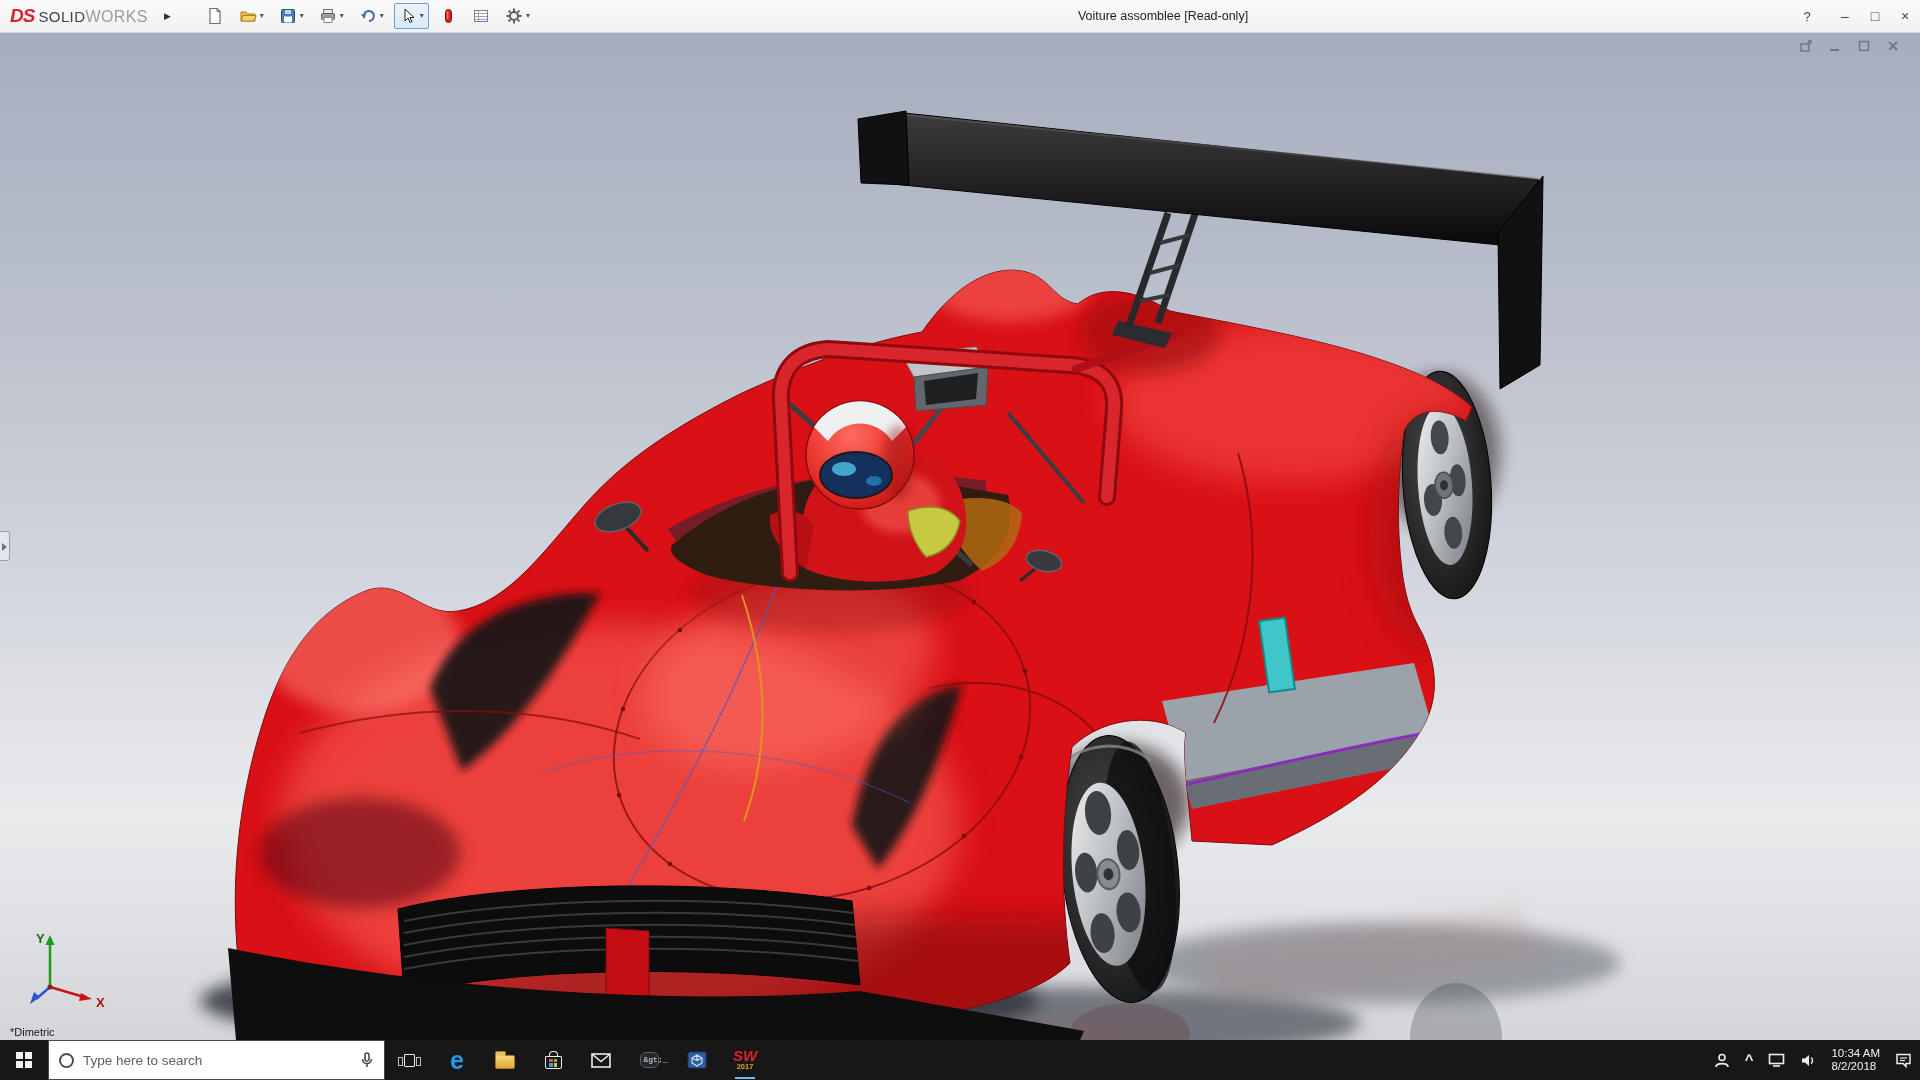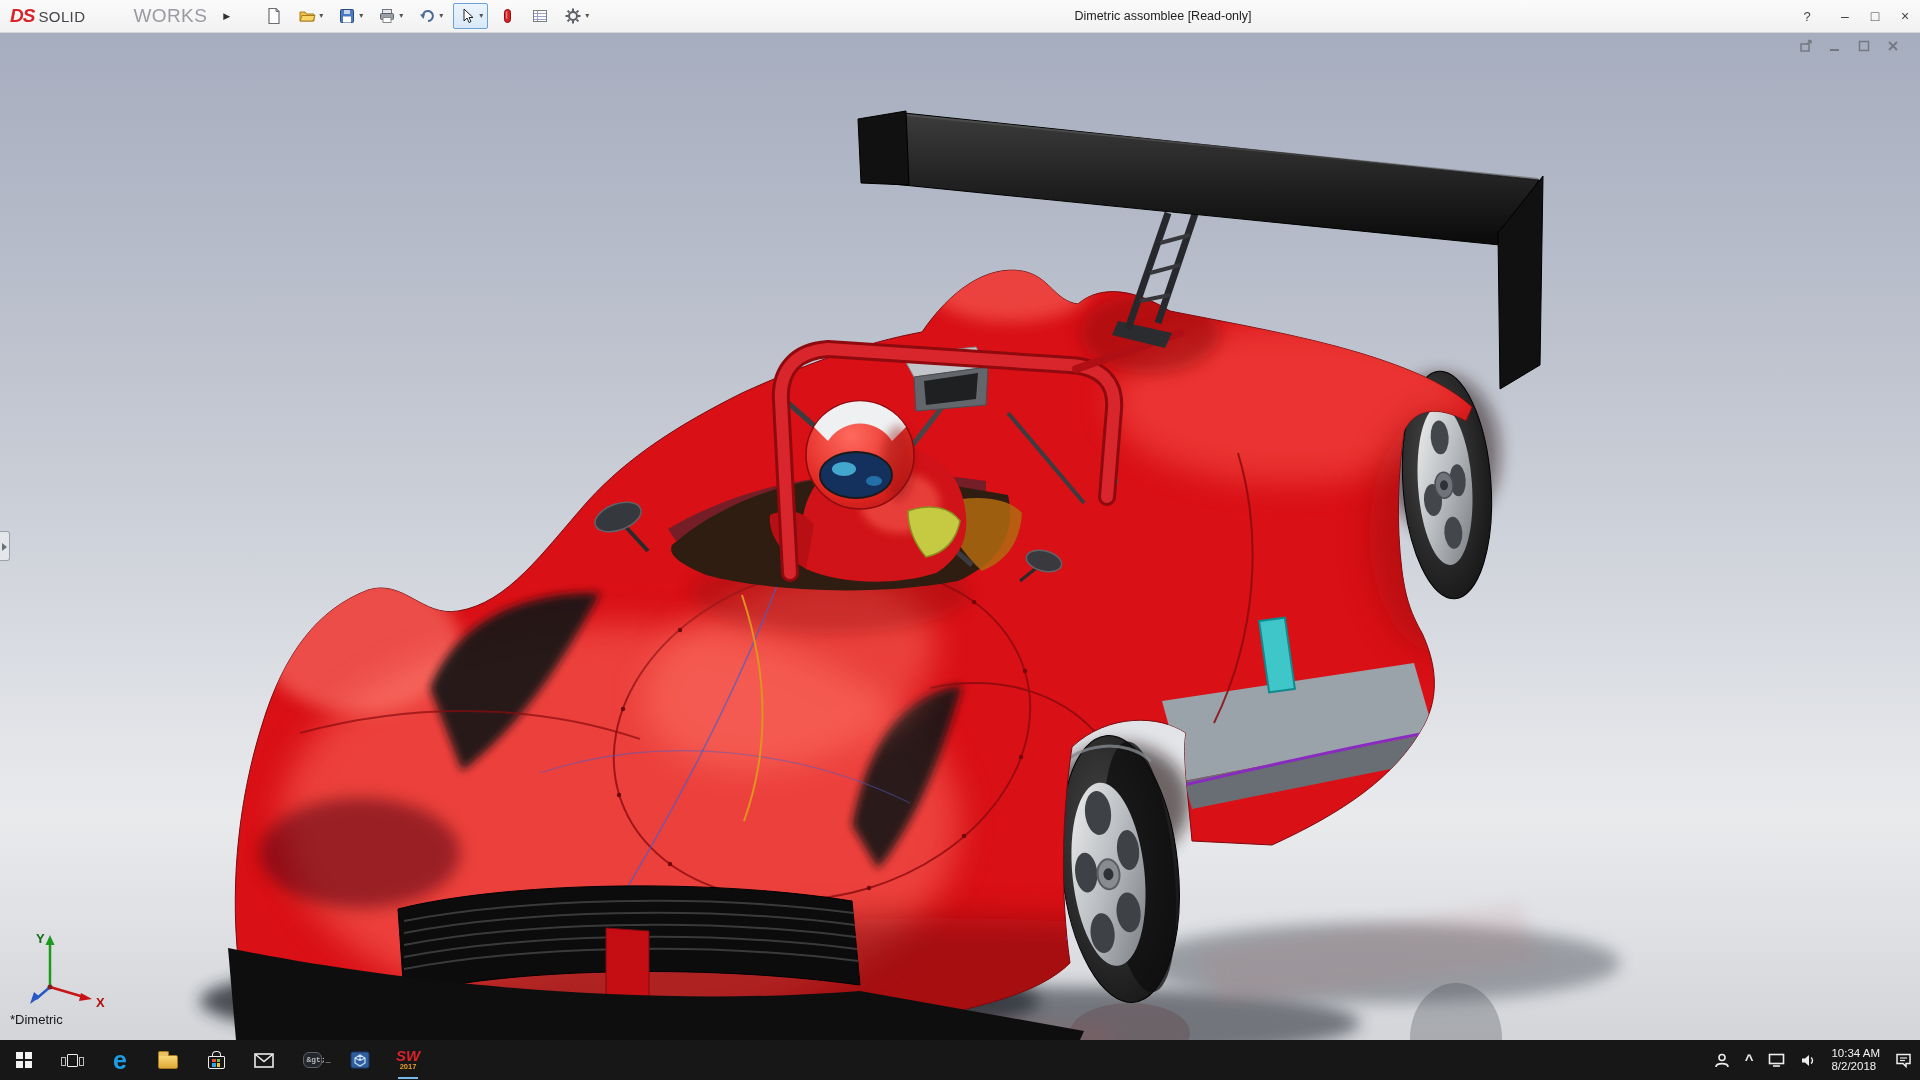--- a/index.html
+++ b/index.html
@@ -7,21 +7,21 @@
               font-family:"Liberation Sans", sans-serif; }
   #screen { position:absolute; top:0; left:0; width:1920px; height:912px; }
 
   
   .titlebar { position:absolute; top:0; left:0; width:1920px; height:33px;
               background:linear-gradient(#fbfbfb,#f1f1f2); border-bottom:1px solid #d6d6d8;
               display:flex; align-items:center; }
   .logo { display:flex; align-items:baseline; padding-left:10px; }
   .ds-mark { color:#d8232a; font-weight:bold; font-style:italic; font-size:19px; letter-spacing:-1px; margin-right:4px; }
   .brand-solid { font-weight:normal; color:#44444a; font-size:15px; letter-spacing:.4px; }
-  .brand-works { color:#9a9aa2; font-size:19px; letter-spacing:.4px;margin-left:48px; }
+  .brand-works { color:#9a9aa2; font-size:16px; letter-spacing:.4px; }
   .menu-expand { margin-left:16px; font-size:9px; color:#303034; }
   .toolbar { display:flex; align-items:center; margin-left:30px; gap:5px; }
   .tool-btn { display:flex; align-items:center; gap:3px; padding:3px 4px; border:1px solid transparent; border-radius:2px; }
   .tool-btn.active { border:1px solid #6a9fd8; background:linear-gradient(#ecf4fc,#d8e9f8); }
   .caret { font-size:8px; color:#555; line-height:8px; }
   .ticon { display:block; }
   .doc-title { position:absolute; left:1163px; top:0; height:33px; line-height:33px;
                transform:translateX(-50%); font-size:12.5px; color:#222; white-space:nowrap; }
   .win-controls { position:absolute; right:0; top:0; height:33px; display:flex; align-items:center; }
   .win-btn { width:30px; text-align:center; color:#444; font-size:14px; line-height:33px; }
@@ -31,21 +31,21 @@
   .viewport { position:absolute; top:33px; left:0; width:1920px; height:1007px;
               background:linear-gradient(180deg,#a6adbe 0%,#b3b9c7 18%,#c3c8d2 38%,#d4d7de 56%,#e2e4e8 70%,#e9eaec 78%,#dddfe3 90%,#d3d5d9 100%); }
   .carsvg { position:absolute; top:0; left:0; width:1920px; height:1007px; }
   .doc-controls { position:absolute; top:6px; right:20px; display:flex; gap:15px; opacity:.85; }
   .flyout-handle { position:absolute; left:0; top:498px; width:10px; height:30px;
                    background:#e4e6e9; border:1px solid #9aa0aa; border-left:none; border-radius:0 3px 3px 0; }
   .flyout-handle i { position:absolute; left:2px; top:11px; width:0; height:0; border-style:solid;
                      border-width:4px 0 4px 5px; border-color:transparent transparent transparent #6a707a; display:block; }
   .triad { position:absolute; left:22px; top:888px; }
   .triad text { font-size:13px; font-weight:bold; }
-  .orientation { position:absolute; left:10px; bottom:13px; font-size:13px; color:#15161a; }
+  .orientation { position:absolute; left:10px; bottom:2px; font-size:11px; color:#15161a; }
 
   
   .taskbar { position:absolute; top:1040px; left:0; width:1920px; height:40px; background:#171717;
              display:flex; align-items:stretch; }
   .tb-btn { width:48px; display:flex; align-items:center; justify-content:center; position:relative; }
   .win-logo { width:16px; height:16px; display:grid; grid-template-columns:1fr 1fr; grid-template-rows:1fr 1fr; gap:2px; }
   .win-logo b { background:#f2f2f2; }
   .search-box { width:337px; background:#ffffff; border:1px solid #4a4a4a; display:flex; align-items:center;
                 gap:9px; padding:0 10px; }
   .cortana-ring { width:15px; height:15px; border:2px solid #494f55; border-radius:50%; flex:none; }
@@ -159,21 +159,21 @@
             <line x1="3.6" y1="3.6" x2="5.4" y2="5.4"></line>
               <line x1="12.6" y1="12.6" x2="14.4" y2="14.4"></line>
             <line x1="3.6" y1="14.4" x2="5.4" y2="12.6"></line>
               <line x1="12.6" y1="5.4" x2="14.4" y2="3.6"></line>
           </g>
         </svg>
         <span class="caret">▾</span>
       </div>
     </div>
 
-    <div class="doc-title">Dimetric assomblee [Read-only]</div>
+    <div class="doc-title">Voiture assomblee [Read-only]</div>
 
     <div class="win-controls">
       <div class="win-btn help">?</div>
       <div class="win-btn">–</div>
       <div class="win-btn">□</div>
       <div class="win-btn">×</div>
     </div>
   </div>
 
   <div class="viewport">
@@ -412,20 +412,29 @@
 
   <div class="taskbar">
     <div class="tb-btn">
       <span class="win-logo">
           <b></b>
           <b></b>
           <b></b>
           <b></b>
         </span>
     </div>
+    <div class="search-box">
+      <span class="cortana-ring"></span>
+      <input type="text" placeholder="Type here to search" style="">
+      <svg width="14" height="16" viewBox="0 0 14 16">
+        <rect x="5" y="1" width="4" height="8" rx="2" fill="none" stroke="#4a4f54" stroke-width="1.6"></rect>
+        <path d="M 2.5,7 C 2.5,13 11.5,13 11.5,7" fill="none" stroke="#4a4f54" stroke-width="1.6"></path>
+        <line x1="7" y1="12" x2="7" y2="15" stroke="#4a4f54" stroke-width="1.6"></line>
+      </svg>
+    </div>
     <div class="tb-btn">
       <span class="tv-icon"></span>
     </div>
     <div class="tb-btn">
       <span class="edge-glyph">e</span>
     </div>
     <div class="tb-btn">
       <span class="folder"></span>
     </div>
     <div class="tb-btn">

